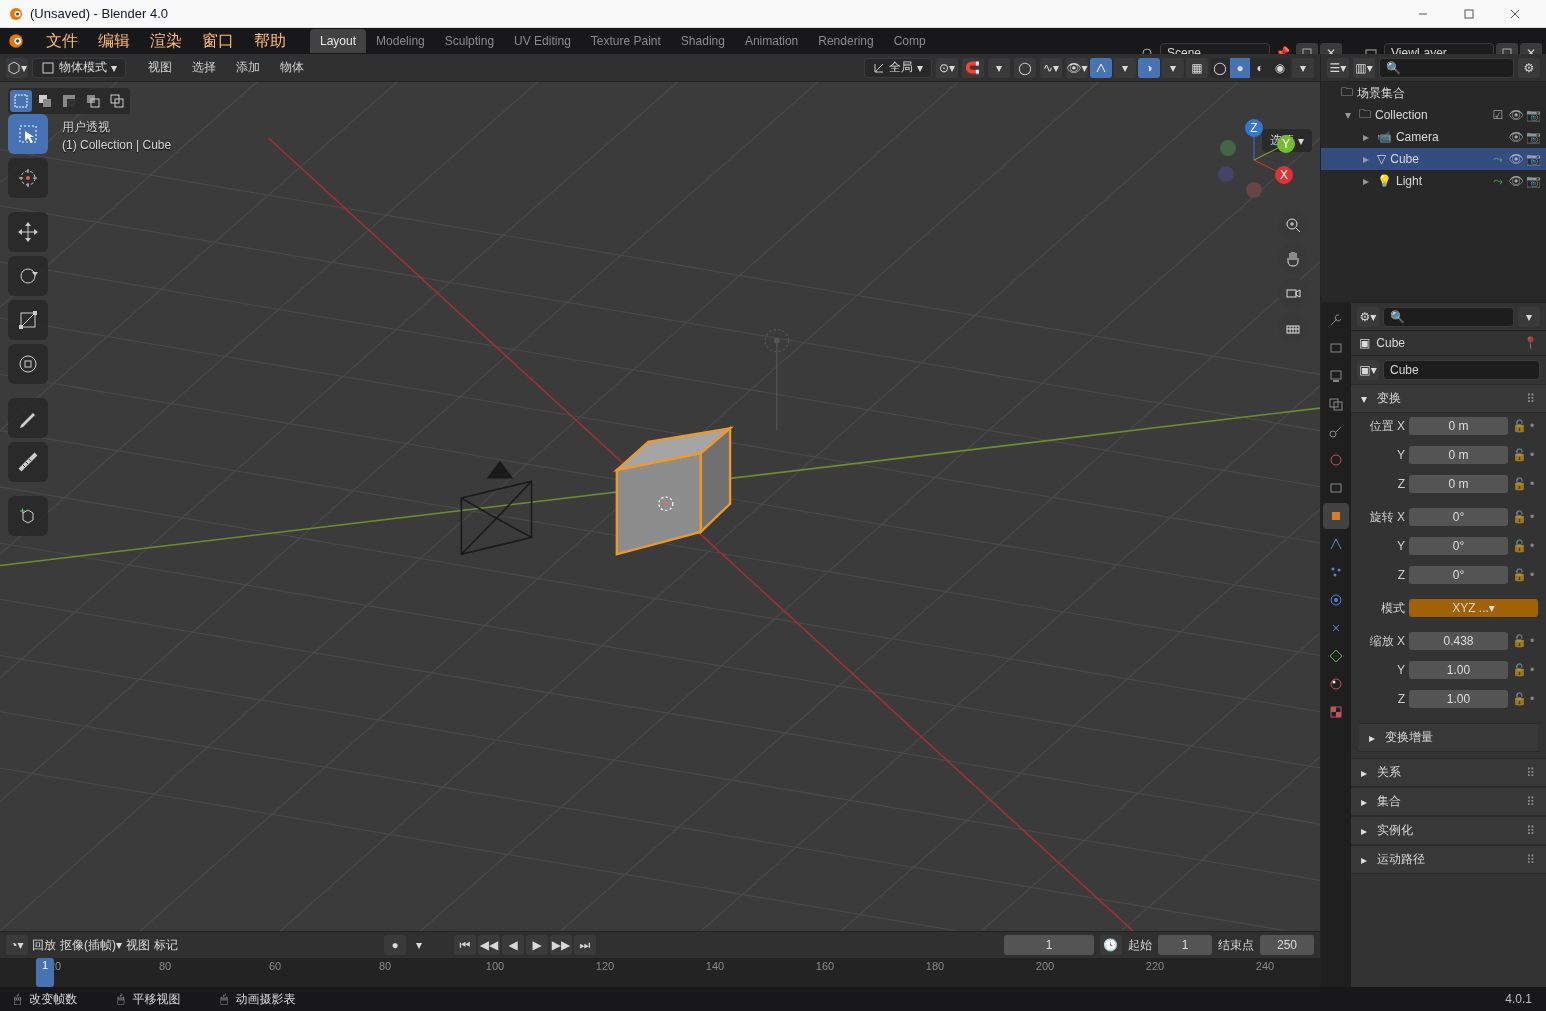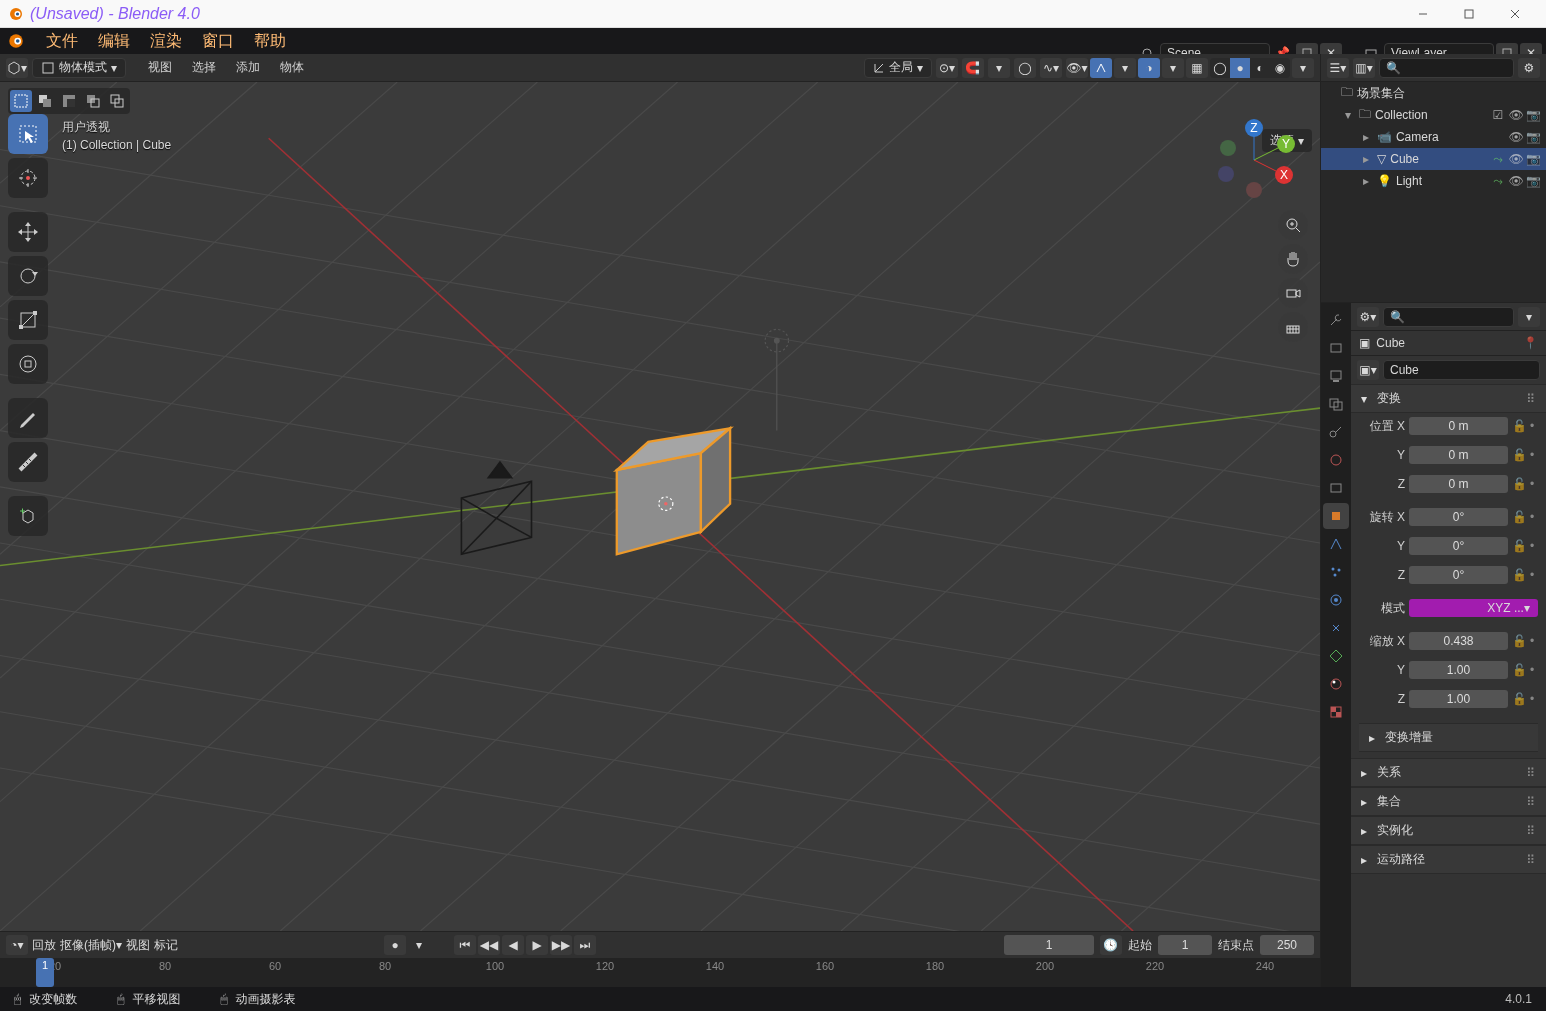--- a/index.html
+++ b/index.html
@@ -1,20 +1,20 @@
 <!DOCTYPE html>
 <html><head>
 <meta charset="utf-8">
 <style>
 * { margin: 0; padding: 0; box-sizing: border-box; font-family: -apple-system, "Segoe UI", sans-serif; font-size: 12px; color: #d9d9d9; user-select: none; }
 body { width: 1546px; height: 1011px; background: #ffffff; overflow: hidden; }
 .window { width: 100%; height: 100%; display: flex; flex-direction: column; background: #303030; }
 .titlebar { height: 28px; background: #f9f9f9; display: flex; align-items: center; padding: 0 8px; border-bottom: 1px solid #e0e0e0; }
 .titlebar .blogo { width: 16px; height: 16px; margin-right: 6px; }
-.titlebar .title { color: #8b5cf6; font-size: 16px; flex: 0 0 auto; font-style: italic; }
+.titlebar .title { color: #0f172a; font-size: 13px; flex: 0 0 auto; }
 .titlebar .spacer { flex: 1; }
 .titlebar .winbtn { width: 46px; height: 28px; display: flex; align-items: center; justify-content: center; color: #444; }
 .topmenu { height: 26px; background: #18181a; display: flex; align-items: center; padding: 0 4px; gap: 0; }
 .topmenu .logo { width: 24px; height: 24px; margin-right: 8px; display:flex;align-items:center;justify-content:center; }
 .topmenu .mitem { padding: 4px 10px; color: #fdba74; font-size: 16px; }
 .workspacetabs { display: flex; align-items: center; margin-left: 14px; }
 .workspacetabs .tab { padding: 5px 10px; color: #8a8a8a; font-size: 12px; border-radius: 4px 4px 0 0; }
 .workspacetabs .tab.active { background: #424242; color: #e8e8e8; }
 .scenebox { margin-left: auto; display: flex; align-items: center; gap: 2px; margin-top: 24px; }
 .textfield { background: #1d1d1d; border: 1px solid #3b3b3b; border-radius: 4px; padding: 2px 6px; height: 20px; display:flex; align-items:center; min-width: 110px; color:#d8d8d8; }
@@ -87,21 +87,21 @@
 .panel { }
 .panelh { padding: 5px 10px; display:flex; align-items:center; gap:6px; background: #383838; border-top:1px solid #2a2a2a; border-bottom:1px solid #2a2a2a; }
 .panelh .chev { width:10px; color:#ddd; }
 .panelh .dots { margin-left:auto; opacity:.5; letter-spacing:1px; }
 .panelbody { padding: 4px 8px 6px 8px; display:flex; flex-direction:column; gap:11px; }
 .proprow { display:flex; align-items:center; gap:4px; }
 .proprow .lbl { width: 46px; text-align:right; color:#cfcfcf; }
 .proprow .val { flex:1; background:#545454; border-radius:3px; text-align:center; padding:2px 4px; color:#ddd; }
 .proprow .lock { width:14px; opacity:.6; }
 .proprow .dot { width:8px; opacity:.5; }
-.proprow.mode .val { background:#a21caf; display:flex; justify-content:flex-end; padding:2px 8px; }
+.proprow.mode .val { background:#a16207; display:flex; justify-content:center; padding:2px 8px; }
 .subpanel { margin-top: 4px; }
 
 svg { pointer-events:none; }
 </style>
 </head>
 <body>
 
 <div class="window">
 
   <div class="titlebar">
@@ -137,20 +137,31 @@
           <circle cx="9.5" cy="8" r="3" fill="#fff"></circle>
           <circle cx="9.5" cy="8" r="1.6" fill="#265787"></circle>
         </svg>
       </div>
     <div class="mitem">文件</div>
     <div class="mitem">编辑</div>
     <div class="mitem">渲染</div>
     <div class="mitem">窗口</div>
     <div class="mitem">帮助</div>
 
+    <div class="workspacetabs">
+      <div class="tab active">Layout</div>
+      <div class="tab">Modeling</div>
+      <div class="tab">Sculpting</div>
+      <div class="tab">UV Editing</div>
+      <div class="tab">Texture Paint</div>
+      <div class="tab">Shading</div>
+      <div class="tab">Animation</div>
+      <div class="tab">Rendering</div>
+      <div class="tab" style="max-width:44px;overflow:hidden;">Comp</div>
+    </div>
 
     <div class="scenebox">
       <div class="iconbtn flat">
           <svg width="14" height="14">
             <circle cx="7" cy="7" r="4" fill="none" stroke="#aaa"></circle>
           </svg>
         </div>
       <div class="textfield">Scene</div>
       <div class="iconbtn flat">📌</div>
       <div class="iconbtn">

